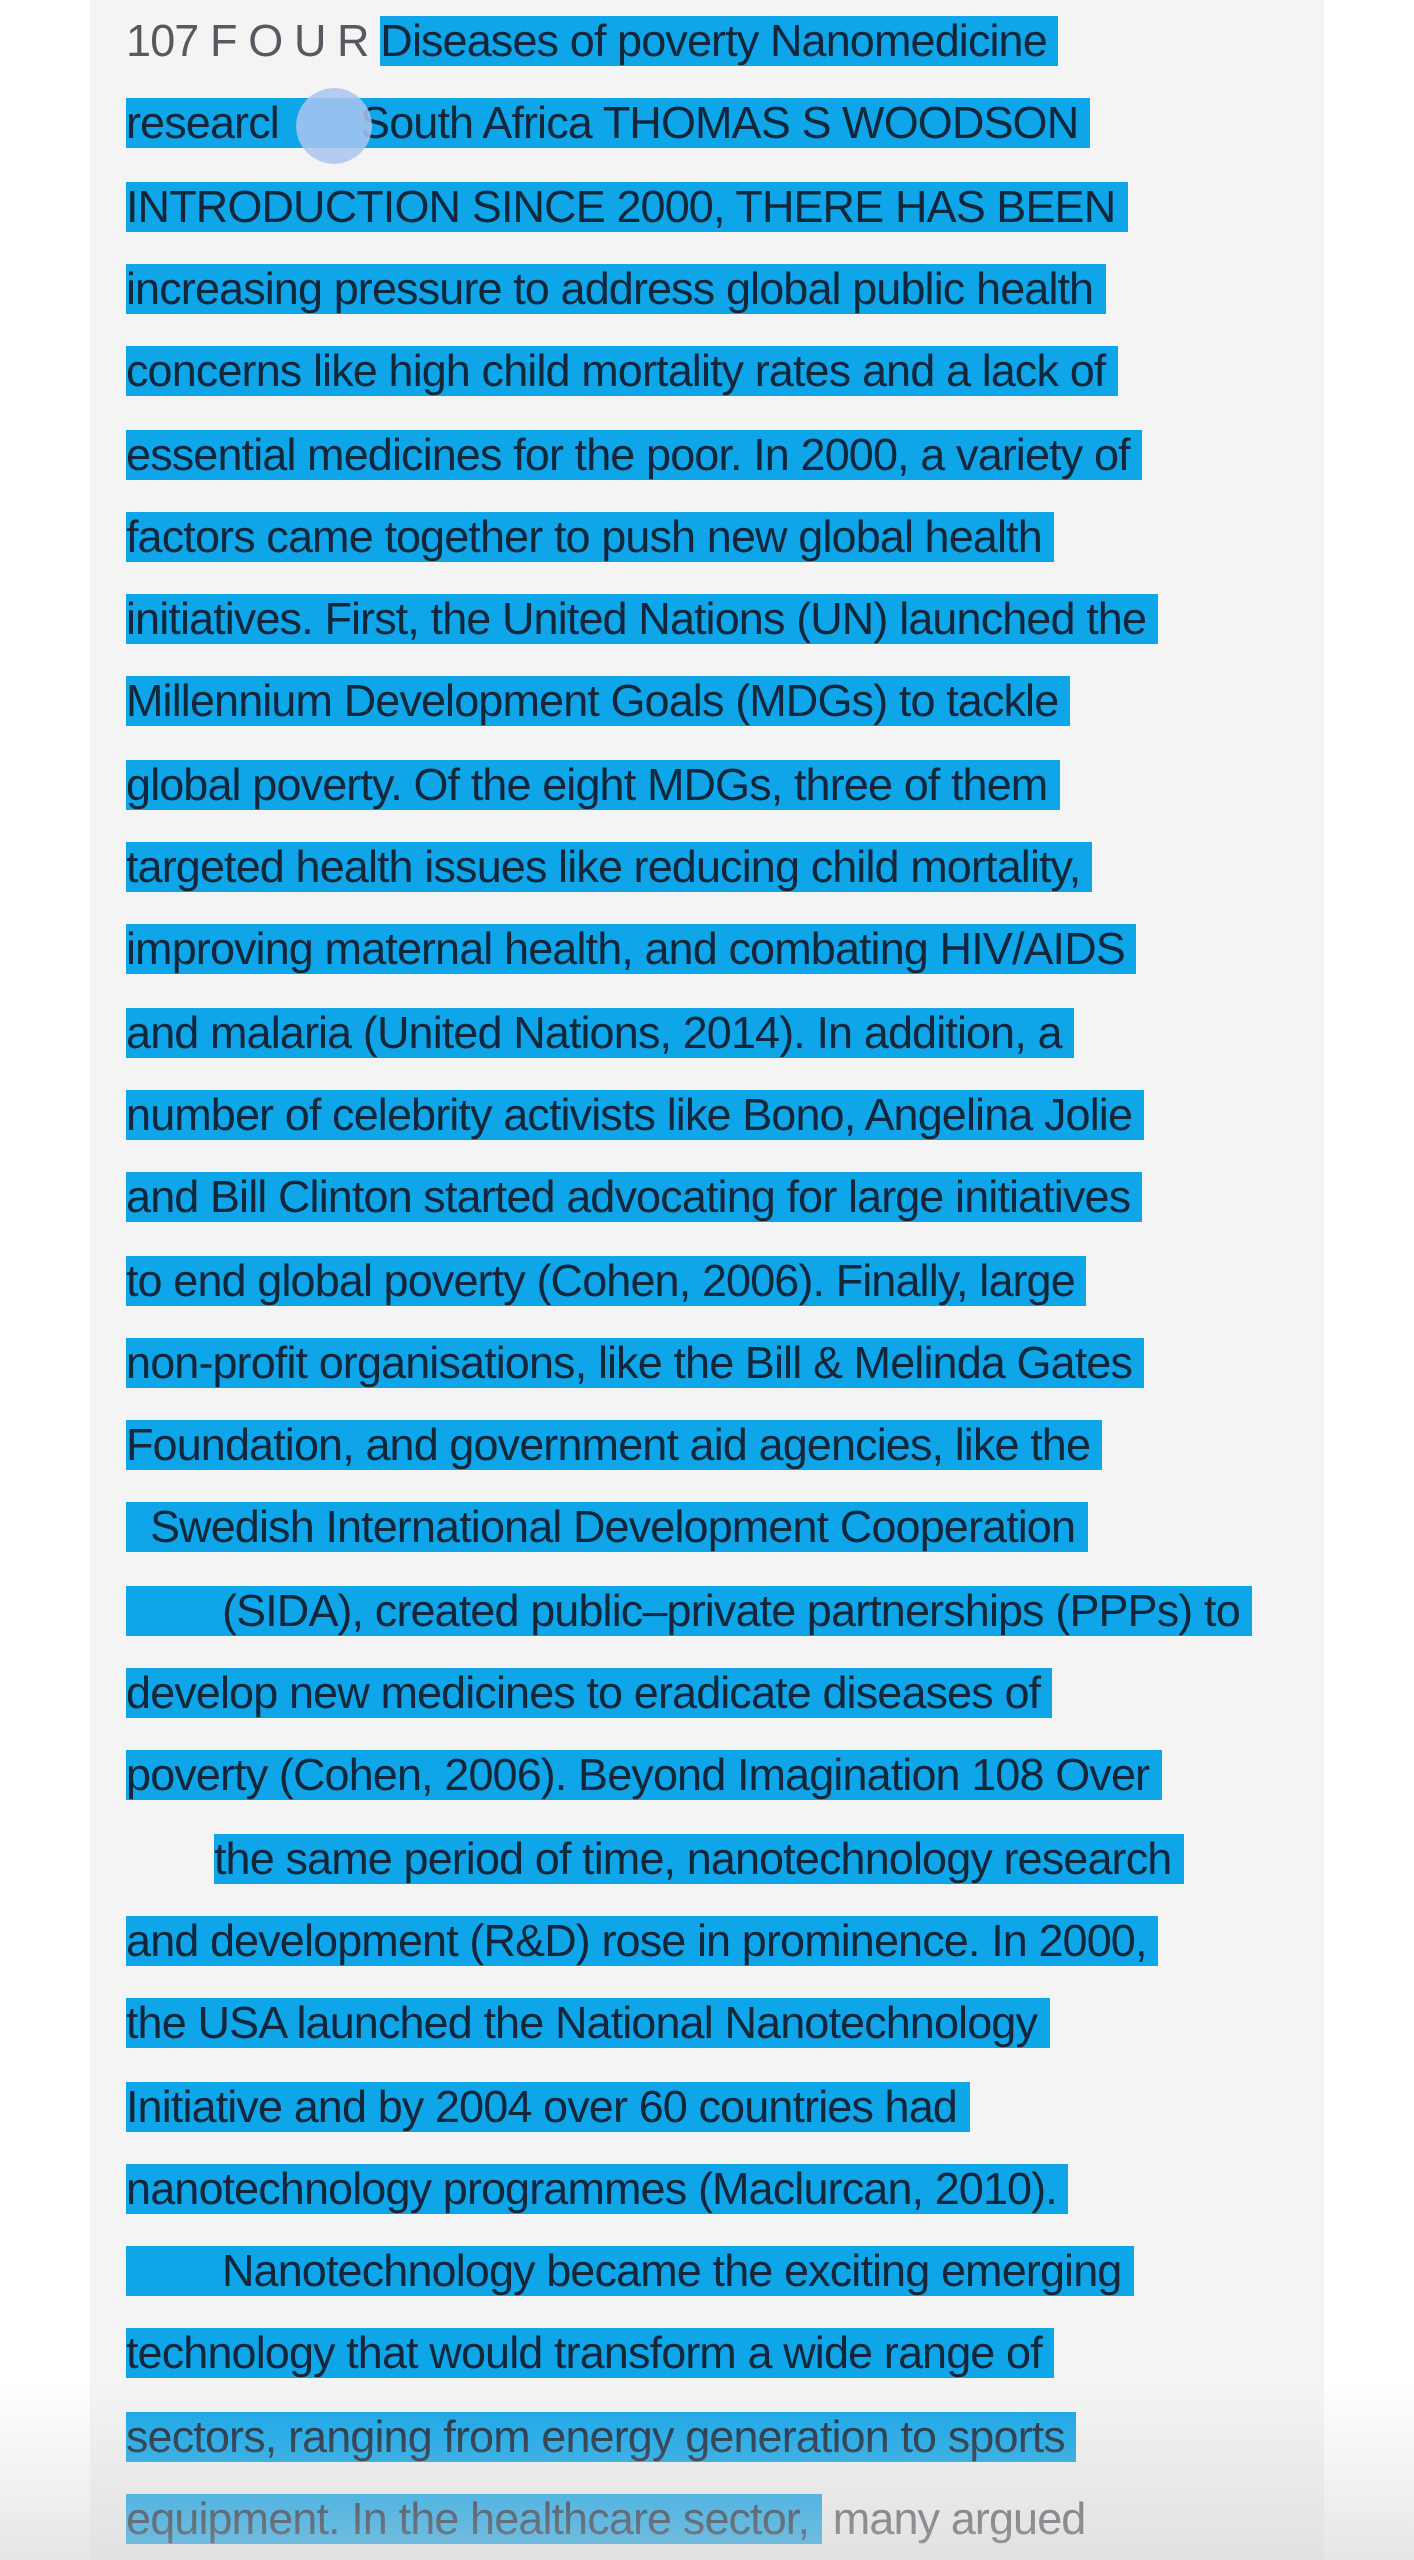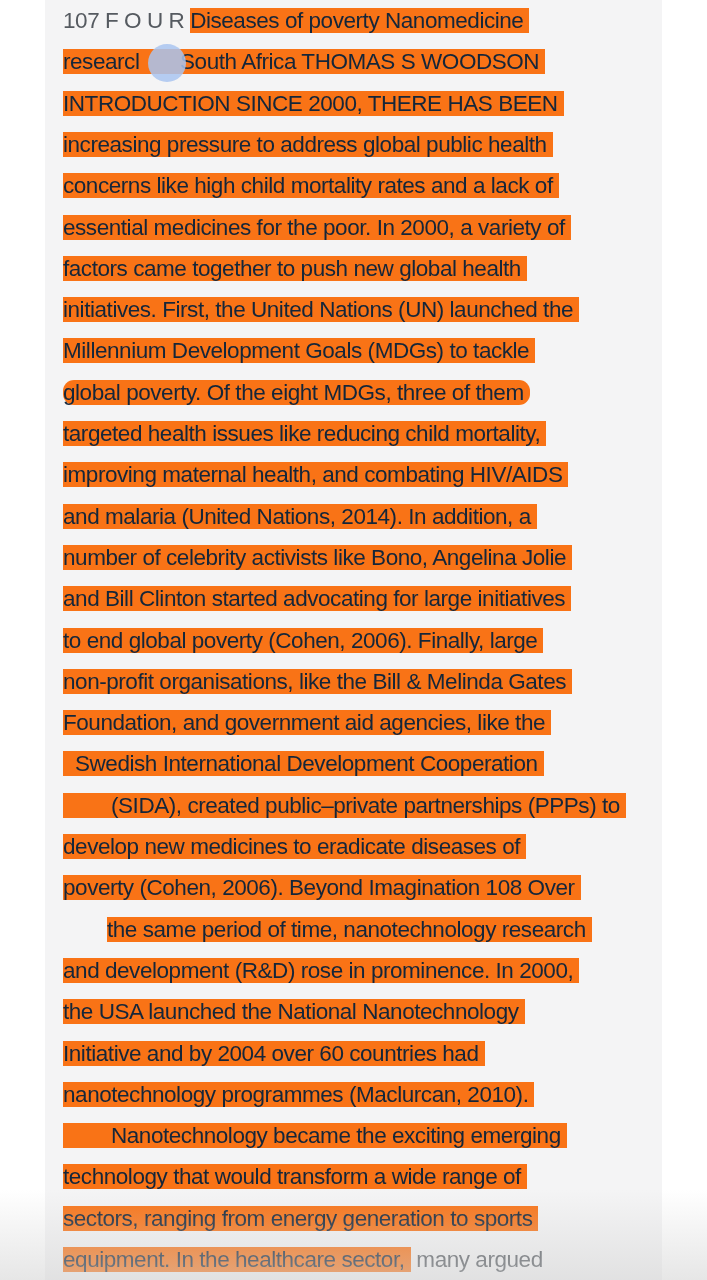--- a/index.html
+++ b/index.html
@@ -10,21 +10,21 @@
   }
   .page {
     position: absolute; left: 45px; top: 0; width: 617px; height: 1280px;
     background: #f4f4f5;
   }
   .line {
     position: absolute; left: 63px; height: 36px;
     font-size: 22.5px; line-height: 36px; color: #14263a;
     white-space: nowrap; letter-spacing: -0.45px;
   }
-  .hl { background: #f97316; padding: 0 6px 0 0; }
+  .hl { background: #0ea5e9; padding: 0 6px 0 0; }
   .plain { color: #555a60; }
   .cursor-dot {
     position: absolute; left: 148px; top: 44px; width: 38px; height: 38px;
     border-radius: 50%; background: #a9c4f0; opacity: 0.85;
   }
   .bottom-fade {
     position: absolute; left: 0; right: 0; bottom: 0; height: 90px;
     background: linear-gradient(to bottom, rgba(255,255,255,0), rgba(210,210,210,0.55));
     pointer-events: none;
   }
@@ -36,21 +36,21 @@
 <div id="text-container">
     <div class="line" style="top: 3px;"><span class="plain">107 F O U R </span><span class="hl" style="white-space: pre;">Diseases of poverty Nanomedicine</span></div>
     <div class="line" style="top: 44.3px;"><span class="hl" style="white-space: pre;">researcl       South Africa THOMAS S WOODSON</span></div>
     <div class="line" style="top: 85.6px;"><span class="hl" style="white-space: pre;">INTRODUCTION SINCE 2000, THERE HAS BEEN</span></div>
     <div class="line" style="top: 126.9px;"><span class="hl" style="white-space: pre;">increasing pressure to address global public health</span></div>
     <div class="line" style="top: 168.2px;"><span class="hl" style="white-space: pre;">concerns like high child mortality rates and a lack of</span></div>
     <div class="line" style="top: 209.5px;"><span class="hl" style="white-space: pre;">essential medicines for the poor. In 2000, a variety of</span></div>
     <div class="line" style="top: 250.8px;"><span class="hl" style="white-space: pre;">factors came together to push new global health</span></div>
     <div class="line" style="top: 292.1px;"><span class="hl" style="white-space: pre;">initiatives. First, the United Nations (UN) launched the</span></div>
     <div class="line" style="top: 333.4px;"><span class="hl" style="white-space: pre;">Millennium Development Goals (MDGs) to tackle</span></div>
-    <div class="line" style="top: 374.7px;"><span class="hl" style="white-space: pre; border-radius: 11px;">global poverty. Of the eight MDGs, three of them</span></div>
+    <div class="line" style="top: 374.7px;"><span class="hl" style="white-space: pre;">global poverty. Of the eight MDGs, three of them</span></div>
     <div class="line" style="top: 416px;"><span class="hl" style="white-space: pre;">targeted health issues like reducing child mortality,</span></div>
     <div class="line" style="top: 457.3px;"><span class="hl" style="white-space: pre;">improving maternal health, and combating HIV/AIDS</span></div>
     <div class="line" style="top: 498.6px;"><span class="hl" style="white-space: pre;">and malaria (United Nations, 2014). In addition, a</span></div>
     <div class="line" style="top: 539.9px;"><span class="hl" style="white-space: pre;">number of celebrity activists like Bono, Angelina Jolie</span></div>
     <div class="line" style="top: 581.2px;"><span class="hl" style="white-space: pre;">and Bill Clinton started advocating for large initiatives</span></div>
     <div class="line" style="top: 622.5px;"><span class="hl" style="white-space: pre;">to end global poverty (Cohen, 2006). Finally, large</span></div>
     <div class="line" style="top: 663.8px;"><span class="hl" style="white-space: pre;">non-profit organisations, like the Bill &amp; Melinda Gates</span></div>
     <div class="line" style="top: 705.1px;"><span class="hl" style="white-space: pre;">Foundation, and government aid agencies, like the</span></div>
     <div class="line" style="top: 746.4px;"><span class="hl" style="white-space: pre; padding-left: 12px;">Swedish International Development Cooperation</span></div>
     <div class="line" style="top: 787.7px;"><span class="hl" style="white-space: pre; padding-left: 48px;">(SIDA), created public–private partnerships (PPPs) to</span></div>

